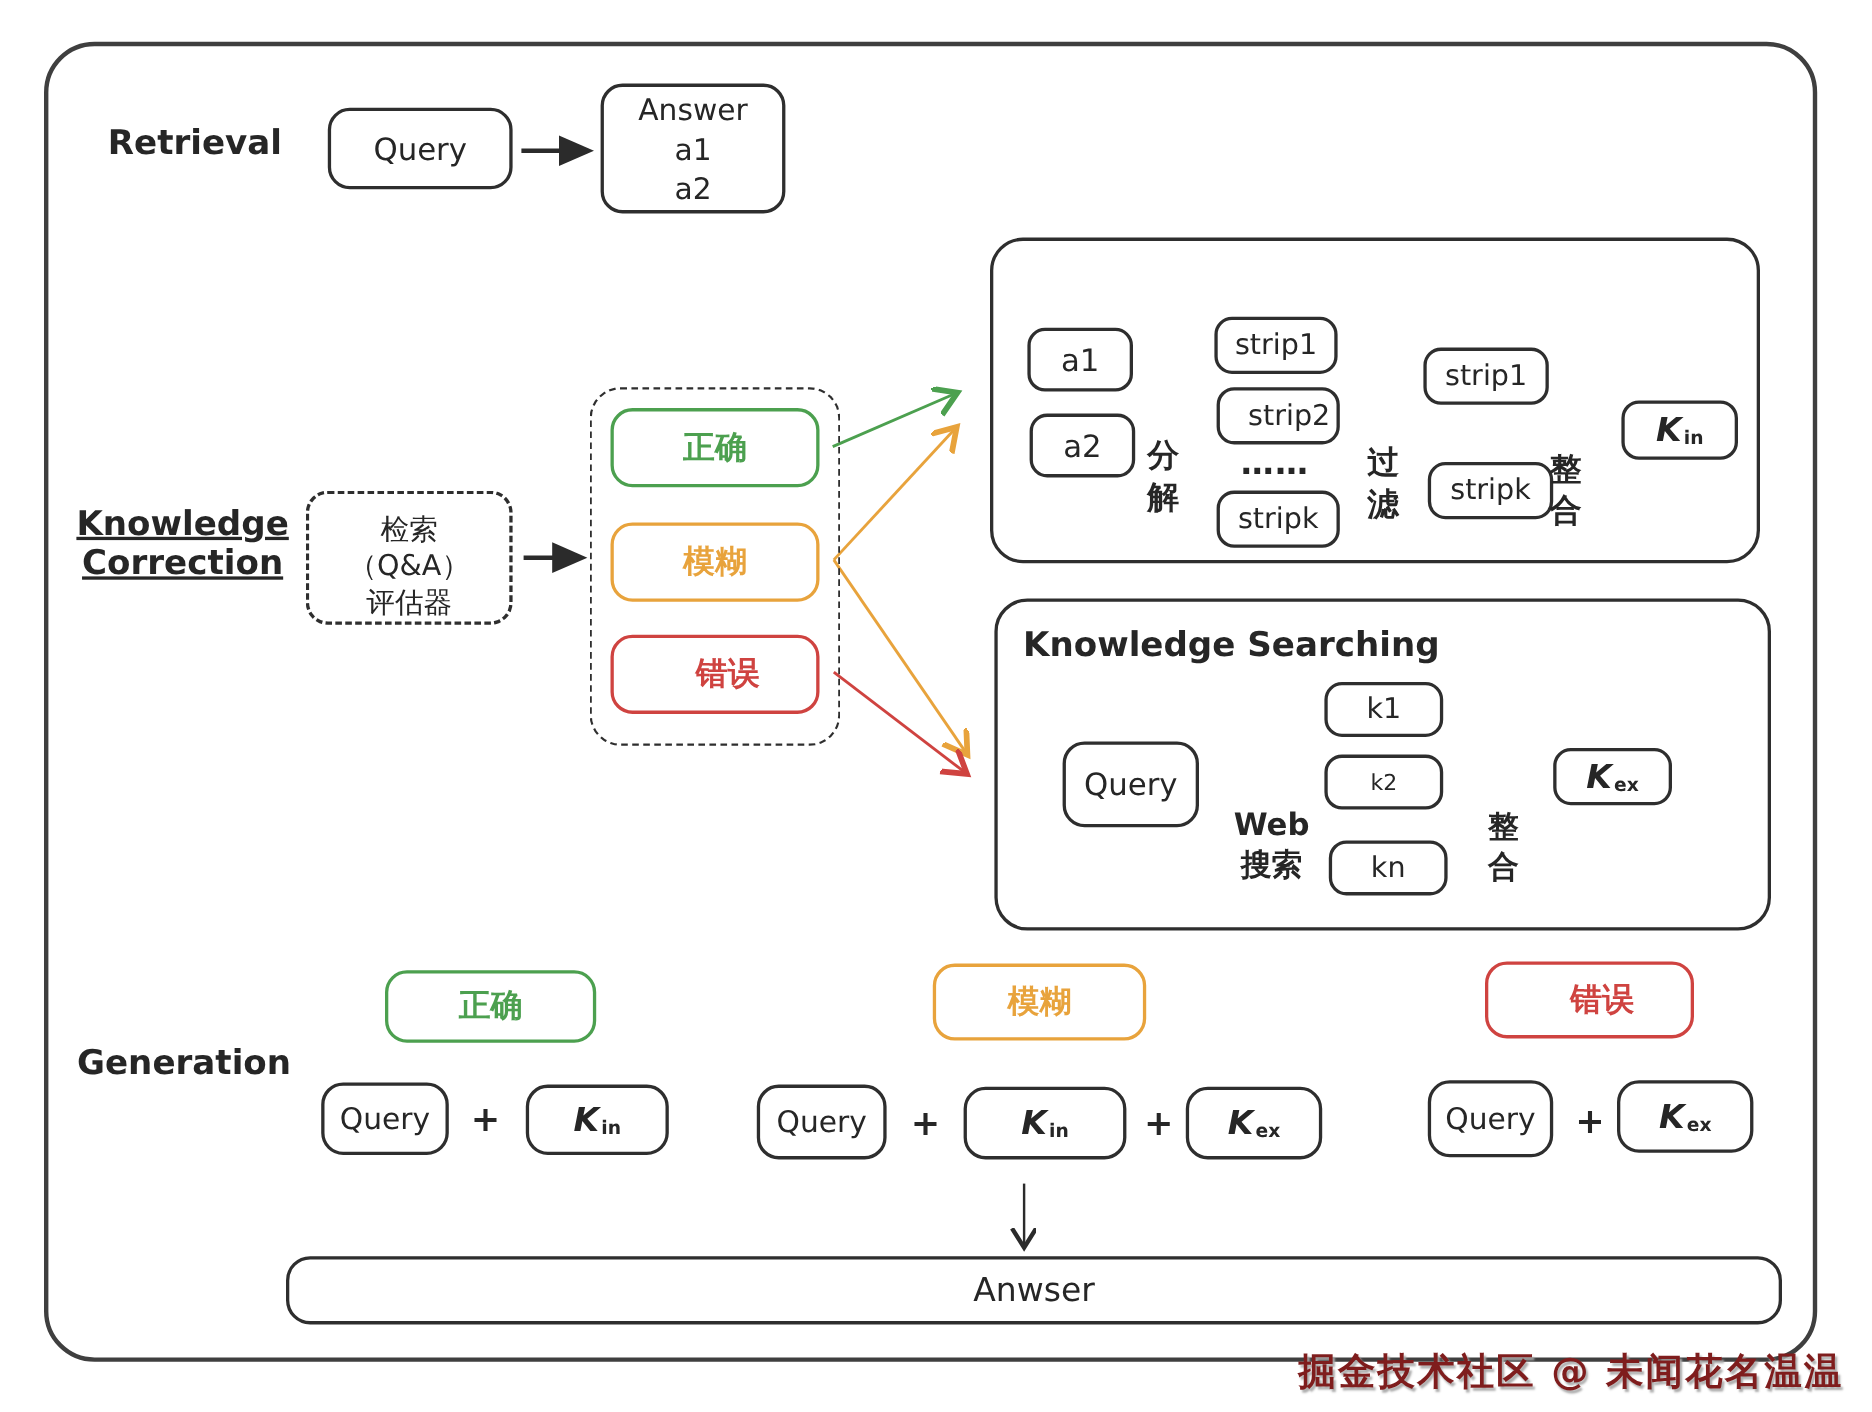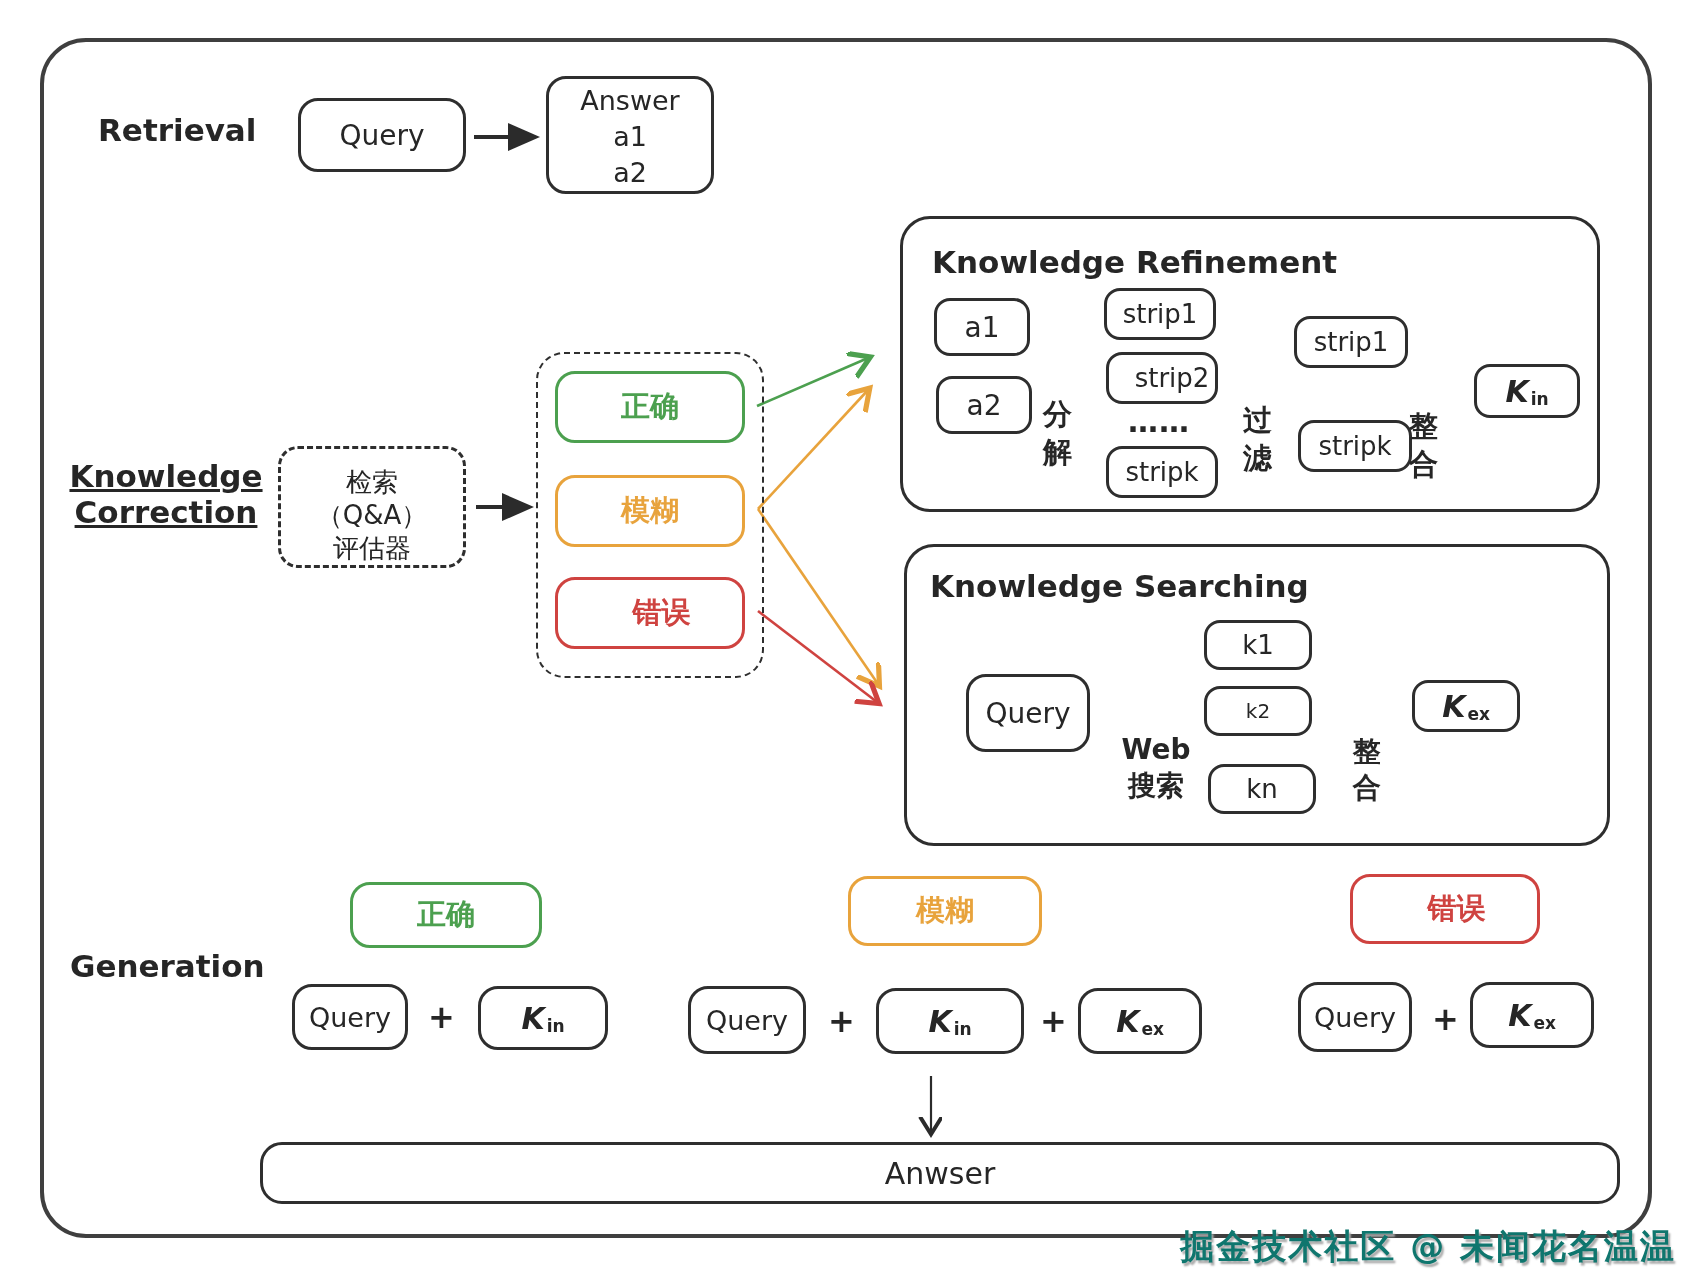--- a/index.html
+++ b/index.html
@@ -31,21 +31,21 @@
     font-size:29px;font-weight:600;color:#262626;
   }
   .dots{position:absolute;font-size:30px;font-weight:700;letter-spacing:1px;color:#262626;}
   .plus{position:absolute;font-size:32px;font-weight:700;color:#262626;}
   .multi{display:flex;flex-direction:column;align-items:center;justify-content:flex-end;line-height:36px;}
   .kbase{font-size:30px;font-style:italic;font-weight:600;}
   .ksub{font-size:17px;font-weight:600;transform:translateY(8px);margin-left:2px;}
   .arrows{position:absolute;left:0;top:0;width:1702px;height:1284px;}
   .watermark{
     position:absolute;right:26px;top:1224px;font-size:34px;font-weight:700;
-    color:#0f766e;text-shadow:2px 3px 2px #ababab;letter-spacing:2px;z-index:9;
+    color:#7f1d1d;text-shadow:2px 3px 2px #ababab;letter-spacing:2px;z-index:9;
   }
 </style>
 </head>
 <body>
 
 <div class="canvas">
 
   <div class="frame"></div>
 
   <svg class="arrows" viewBox="0 0 1702 1284">
@@ -106,21 +106,20 @@
     <span>正确</span>
   </div>
   <div class="bx r20 orange" style="left:555px;top:475px;width:190px;height:72px;font-size:29px;">
     <span>模糊</span>
   </div>
   <div class="bx r20 red" style="left:555px;top:577px;width:190px;height:72px;font-size:29px;">
     <span>错误</span>
   </div>
 
   <div class="bigbox" style="left:900px;top:216px;width:700px;height:296px;"></div>
-  <div class="title" style="left:932px;top:244px;">Knowledge Refinement</div>
 
   <div class="bx" style="left:934px;top:298px;width:96px;height:58px;">
     <span>a1</span>
   </div>
   <div class="bx" style="left:936px;top:376px;width:96px;height:58px;">
     <span>a2</span>
   </div>
   <div class="vlbl" style="left:1040px;top:396px;">分解</div>
 
   <div class="bx" style="left:1104px;top:288px;width:112px;height:52px;font-size:26px;">

